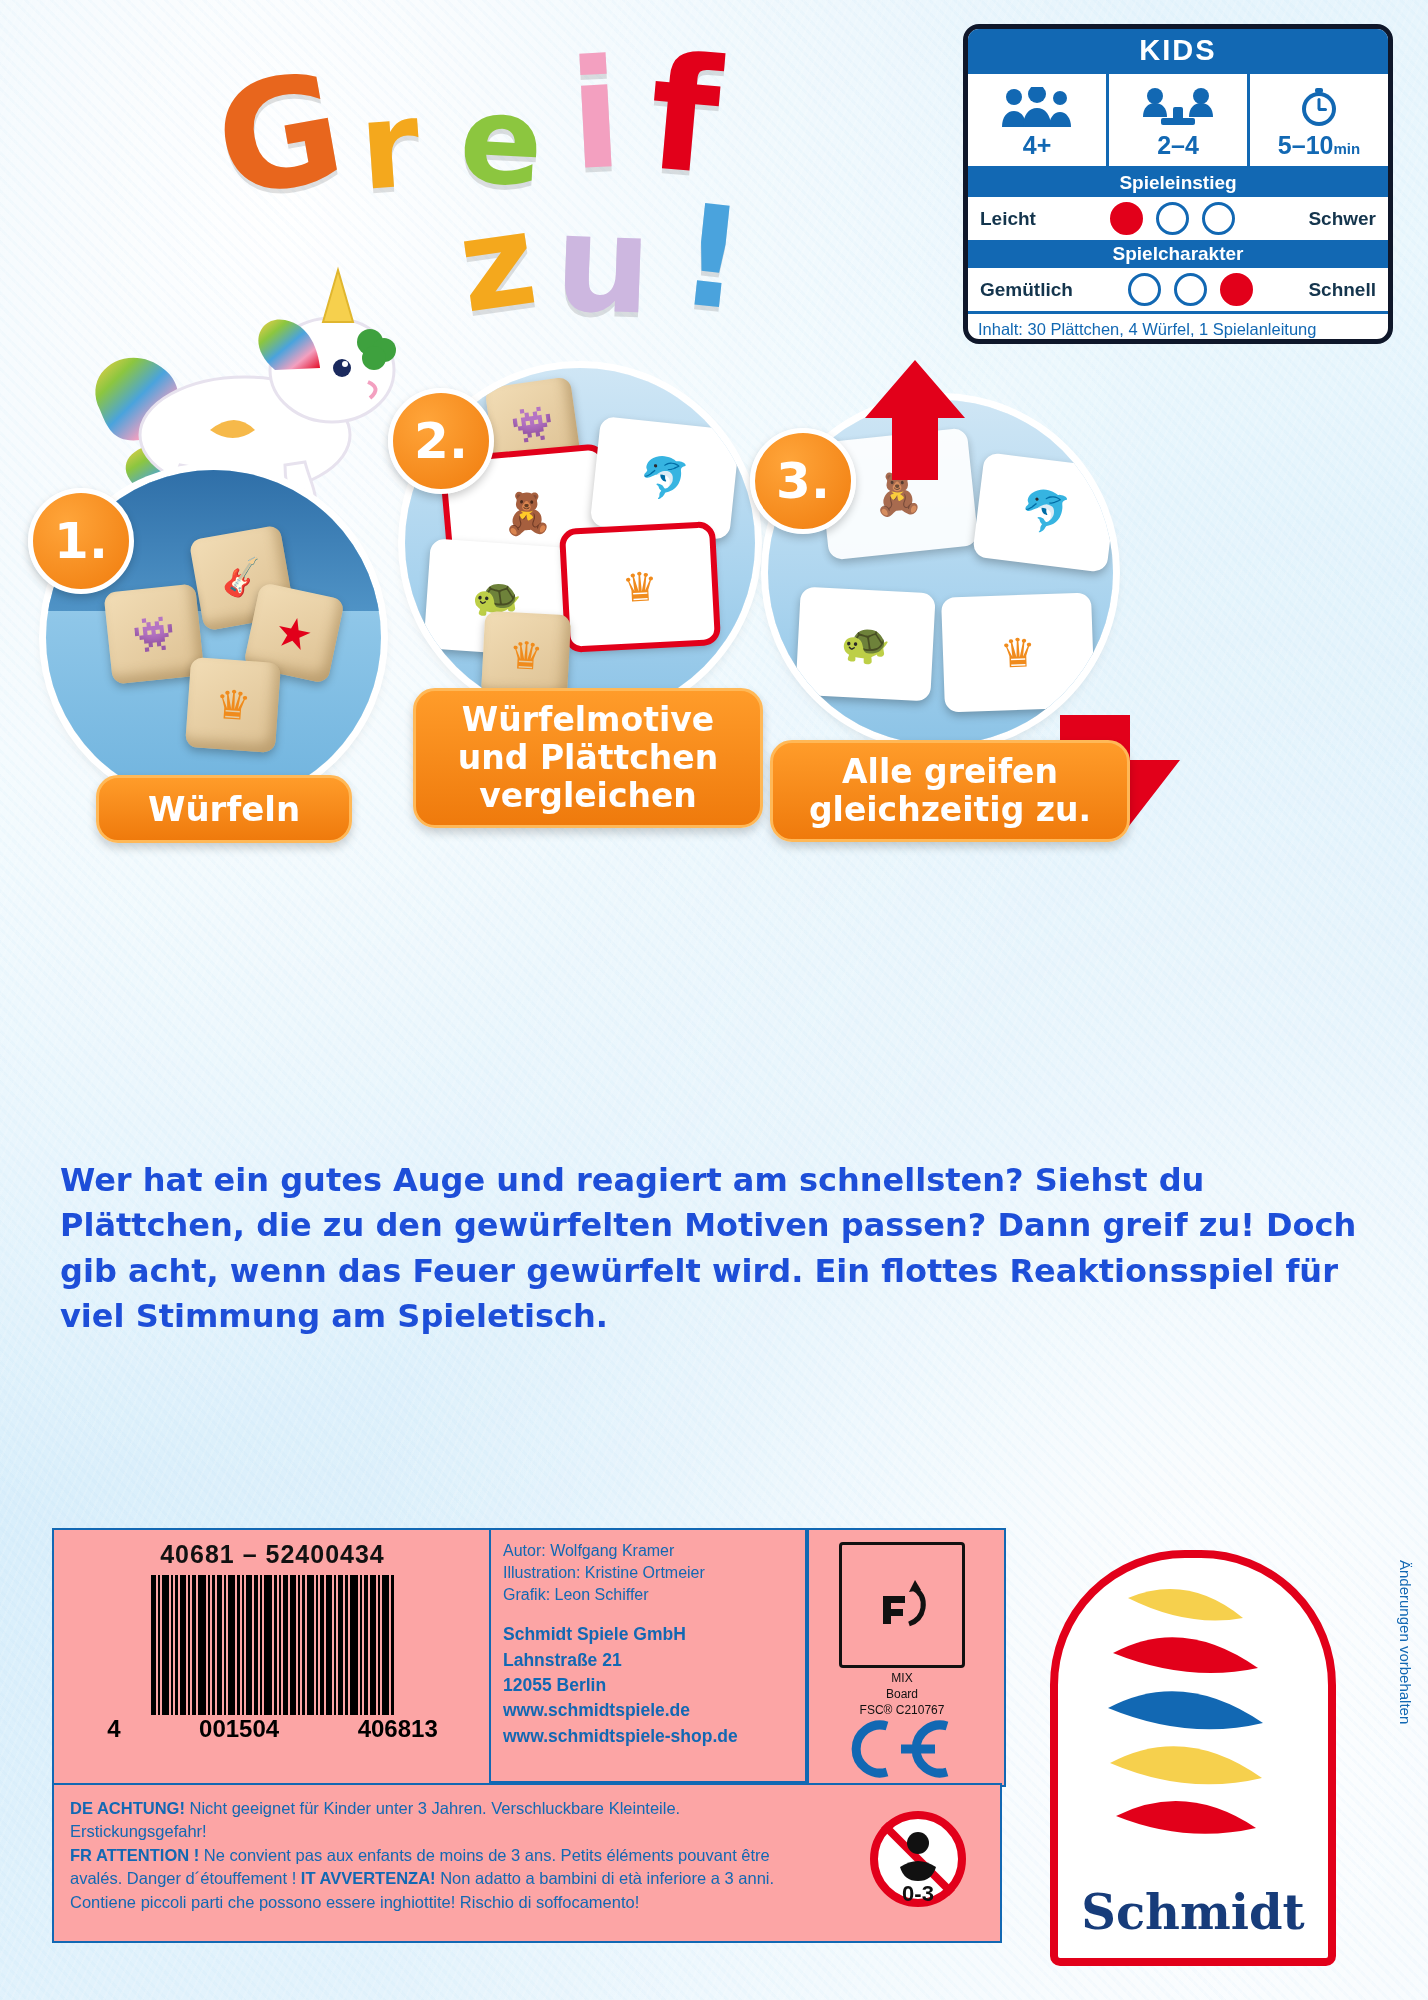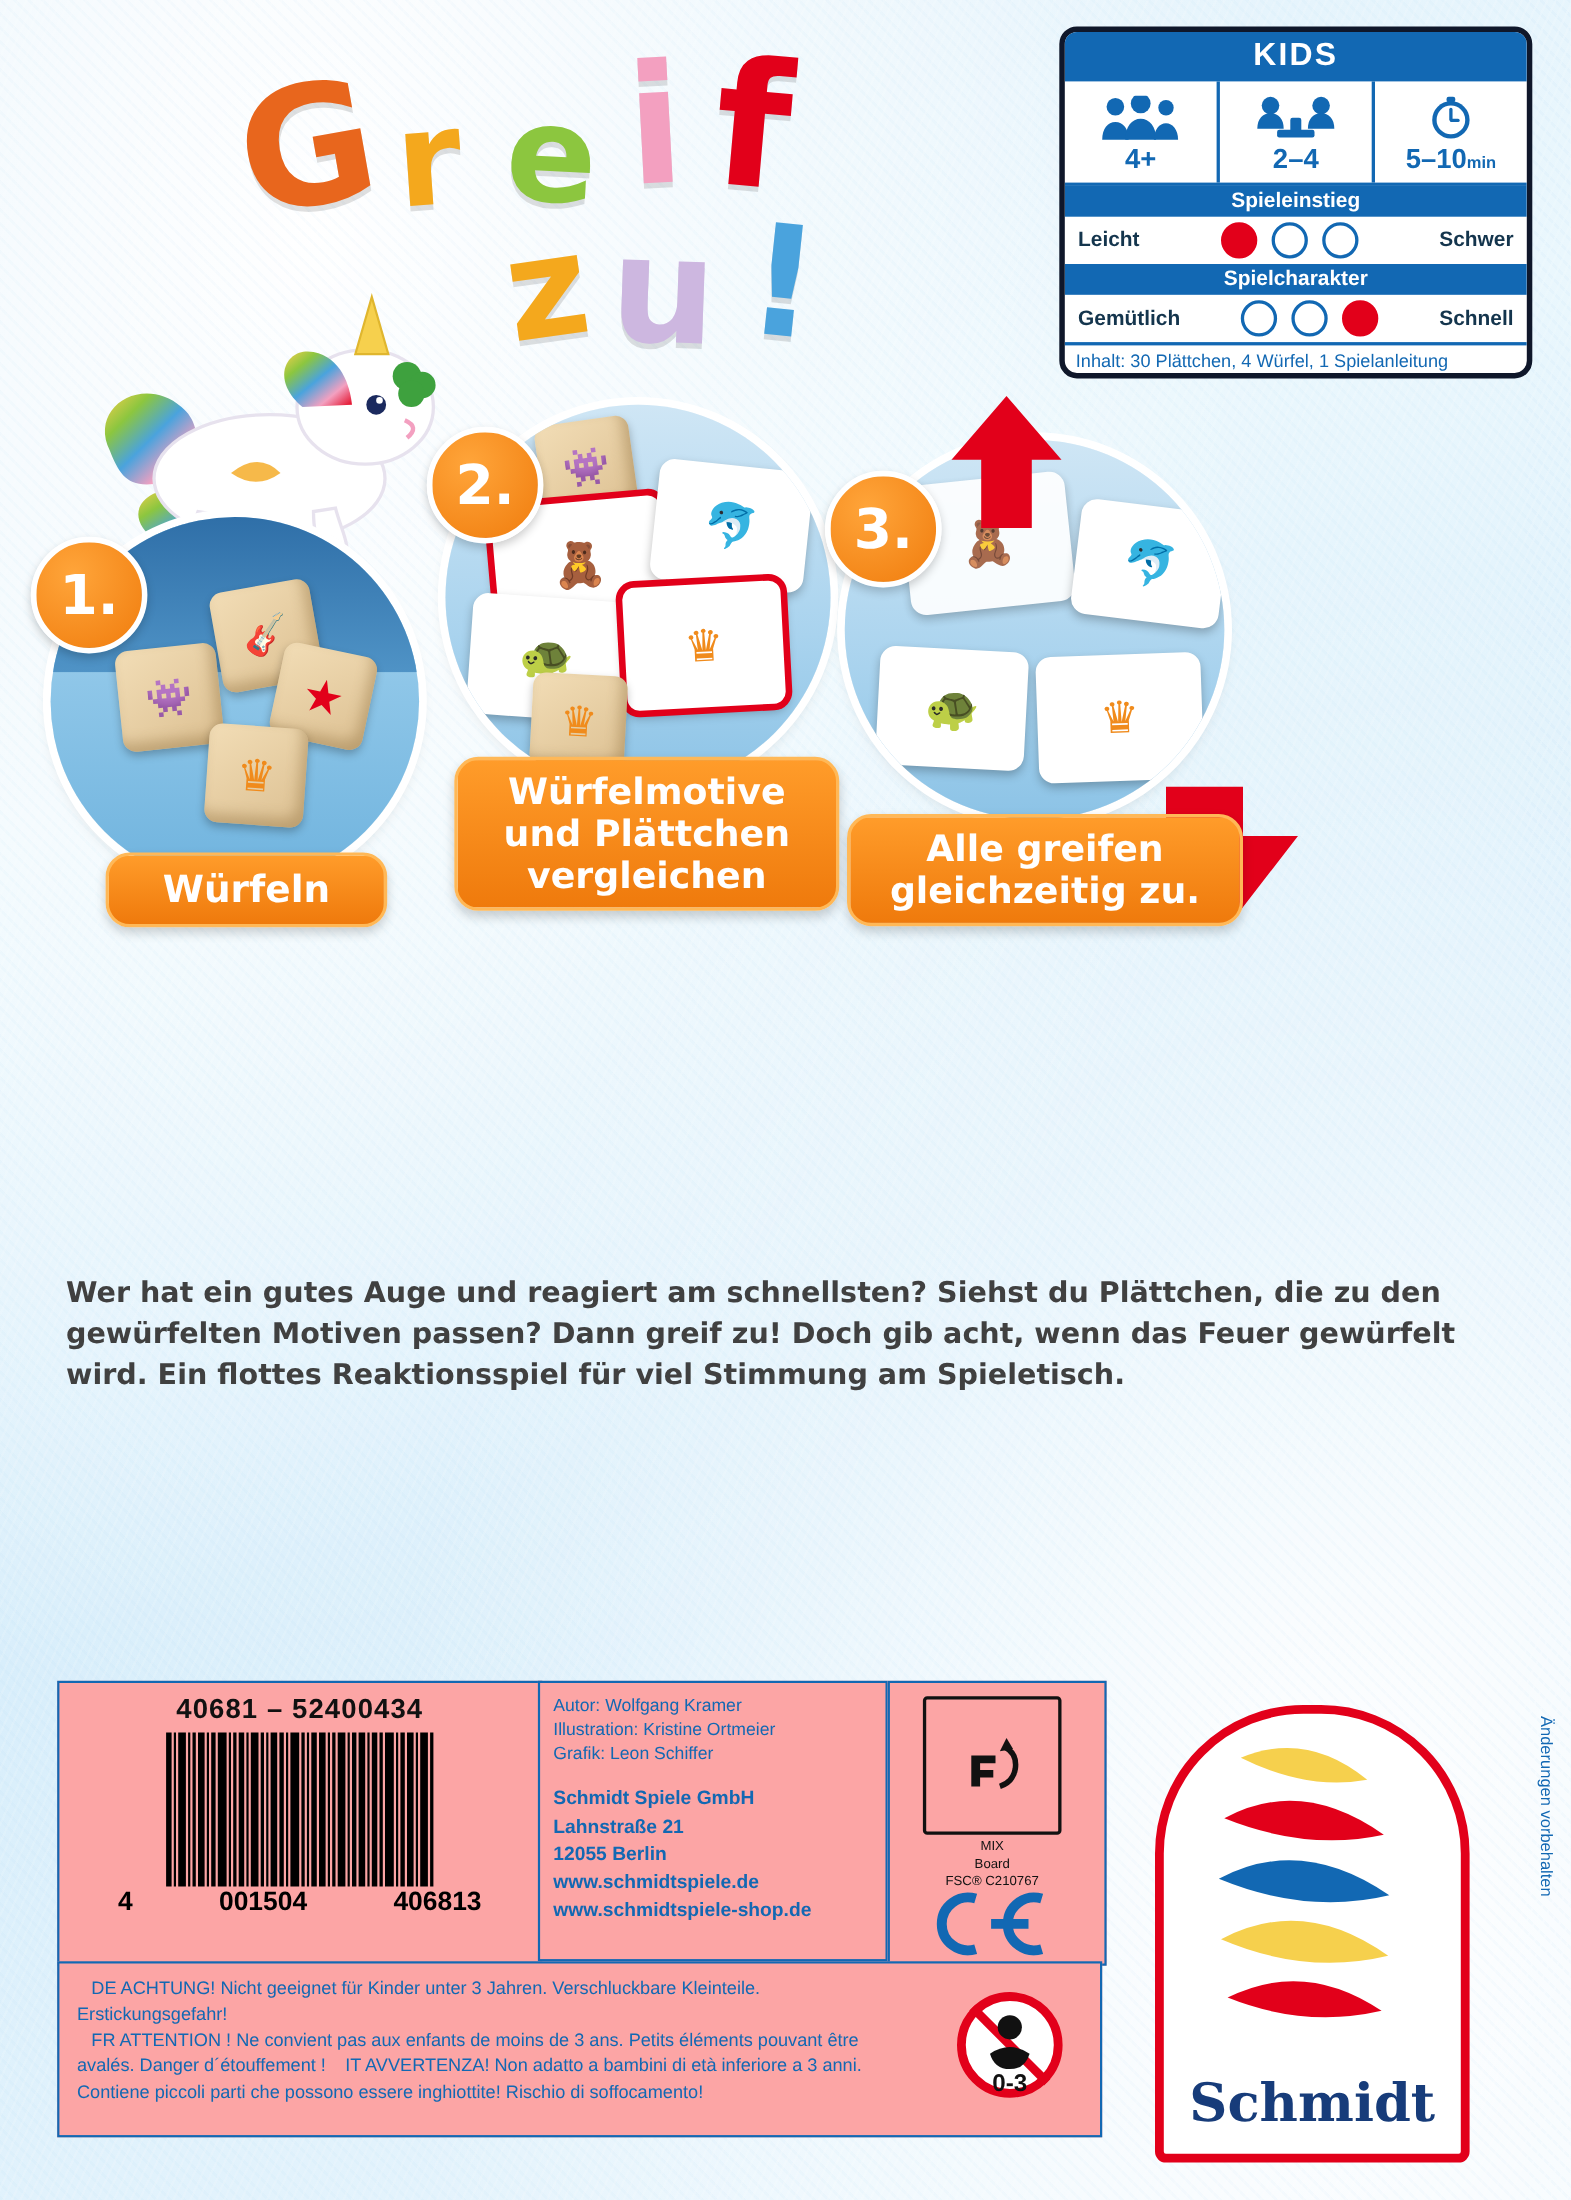--- a/index.html
+++ b/index.html
@@ -66,42 +66,42 @@
   .die{position:absolute;border-radius:12px;
     background:linear-gradient(145deg,#f2ddb6,#dcc092);
     box-shadow:inset -6px -8px 12px rgba(150,120,70,.45), 0 4px 8px rgba(0,0,0,.25);
     display:flex;align-items:center;justify-content:center;font-size:34px;}
   .tile{position:absolute;border-radius:14px;background:#fff;
     box-shadow:0 4px 9px rgba(0,0,0,.25);display:flex;align-items:center;justify-content:center;
     font-size:40px;}
   .tile.sel{outline:6px solid #e2001a;outline-offset:-3px;}
 
   
-  .bodytext{position:absolute;left:60px;top:1158px;width:1320px;color:#404040;
-    font-weight:bold;font-size:26px;line-height:1.42;font-family:"DejaVu Sans",sans-serif;}
+  .bodytext{position:absolute;left:60px;top:1158px;width:1320px;color:#1d4ed8;
+    font-weight:bold;font-size:32px;line-height:1.42;font-family:"DejaVu Sans",sans-serif;}
 
   
   .footer{position:absolute;left:52px;top:1528px;width:950px;height:420px;}
   .fbox{position:absolute;border:2px solid #1268b3;background:#fca5a5;}
   .barcodebox{left:0;top:0;width:437px;height:255px;}
   .bcnum{text-align:center;font-weight:bold;font-size:25px;color:#111;padding-top:10px;letter-spacing:1px;}
   .bars{display:flex;align-items:flex-end;justify-content:center;gap:2px;height:140px;margin-top:6px;}
   .bars i{display:block;background:#000;height:100%;}
   .bcdigits{display:flex;justify-content:space-around;font-size:24px;font-weight:bold;padding:0 14px;}
   .creditbox{left:437px;top:0;width:318px;height:255px;padding:10px 12px;box-sizing:border-box;
     color:#1268b3;font-size:16px;line-height:1.38;}
   .creditbox .addr{font-weight:bold;font-size:17.5px;margin-top:16px;line-height:1.45;}
   .certbox{left:755px;top:0;width:195px;height:255px;}
   .fsc{position:absolute;left:30px;top:12px;width:120px;height:120px;border:3px solid #111;border-radius:4px;
     display:flex;align-items:center;justify-content:center;flex-direction:column;}
   .fsctxt{position:absolute;left:38px;top:140px;font-size:12px;color:#111;line-height:1.35;text-align:center;width:110px;}
   .ce{position:absolute;left:30px;top:190px;font-size:46px;color:#1268b3;font-weight:bold;letter-spacing:2px;}
   .warnbox{left:0;top:255px;width:950px;height:160px;box-sizing:border-box;padding:12px 16px;}
   .warntxt{color:#1268b3;font-size:16.5px;line-height:1.42;width:720px;}
-  .warntxt b{font-weight:normal;margin-left:13px;}
+  .warntxt b{font-weight:bold;}
   .age{position:absolute;right:22px;top:16px;width:120px;height:120px;}
 
   .sidetext{position:absolute;right:14px;top:1560px;writing-mode:vertical-rl;
     color:#1268b3;font-size:15px;}
 
   
   .logo{position:absolute;left:1050px;top:1550px;width:270px;height:400px;
     background:#fff;border:8px solid #e2001a;border-radius:135px 135px 10px 10px;overflow:hidden;}
   .logo .word{position:absolute;bottom:18px;left:0;right:0;text-align:center;
     font-weight:bold;font-size:48px;color:#173c7a;font-family:"DejaVu Serif",serif;}

